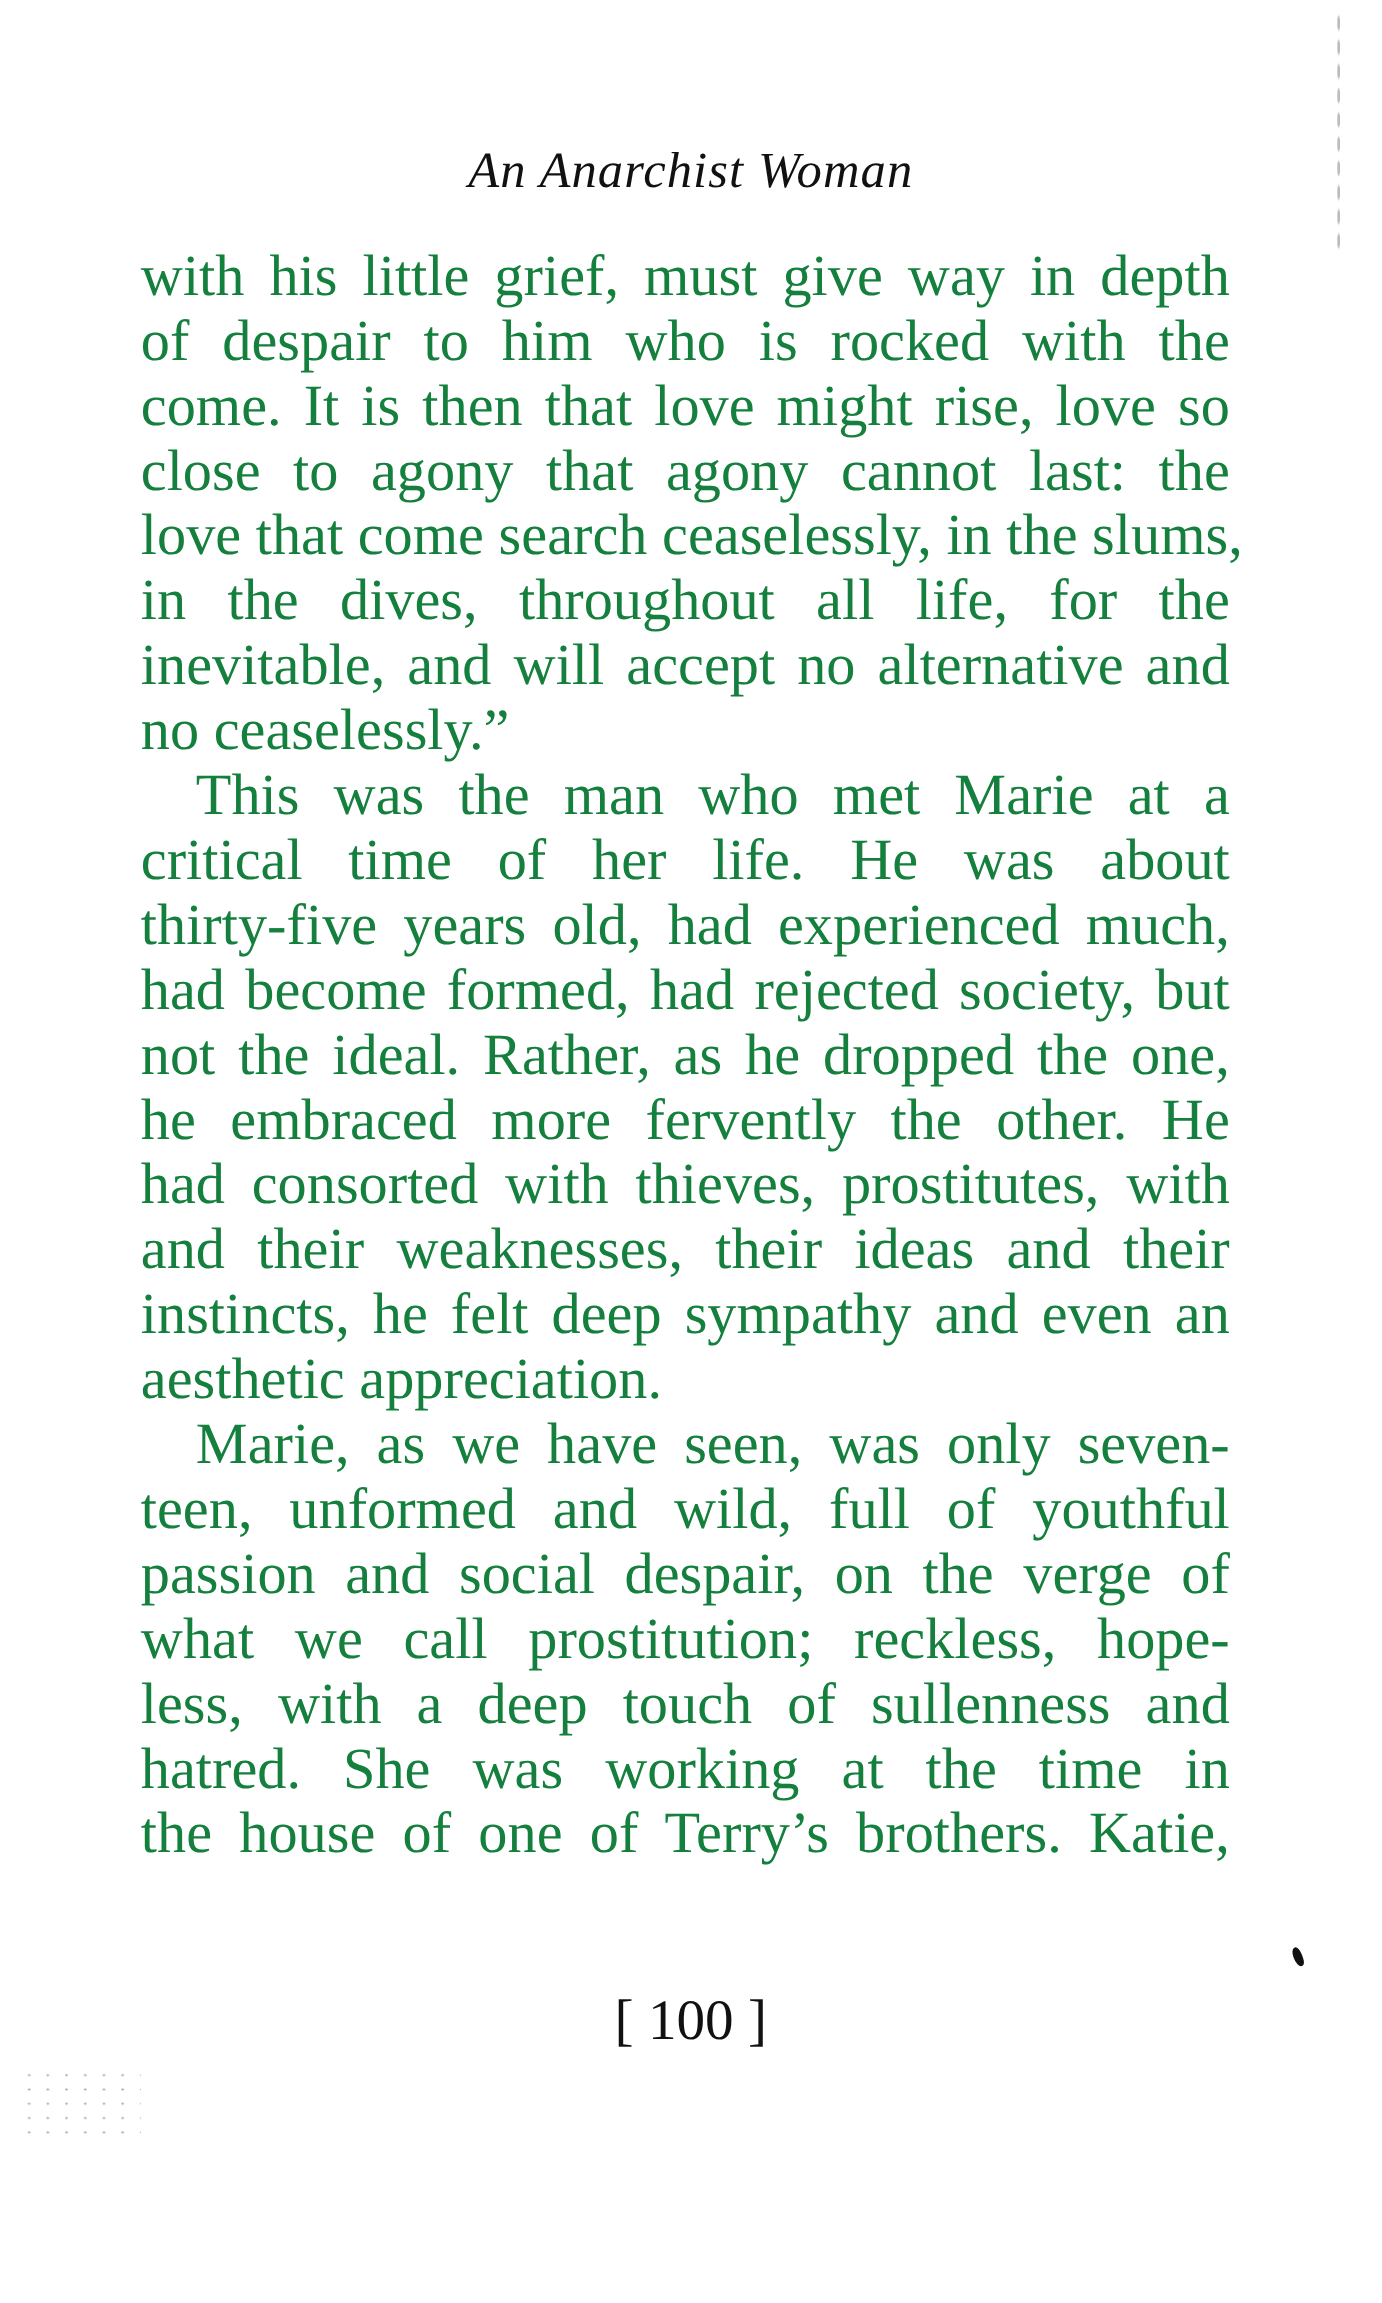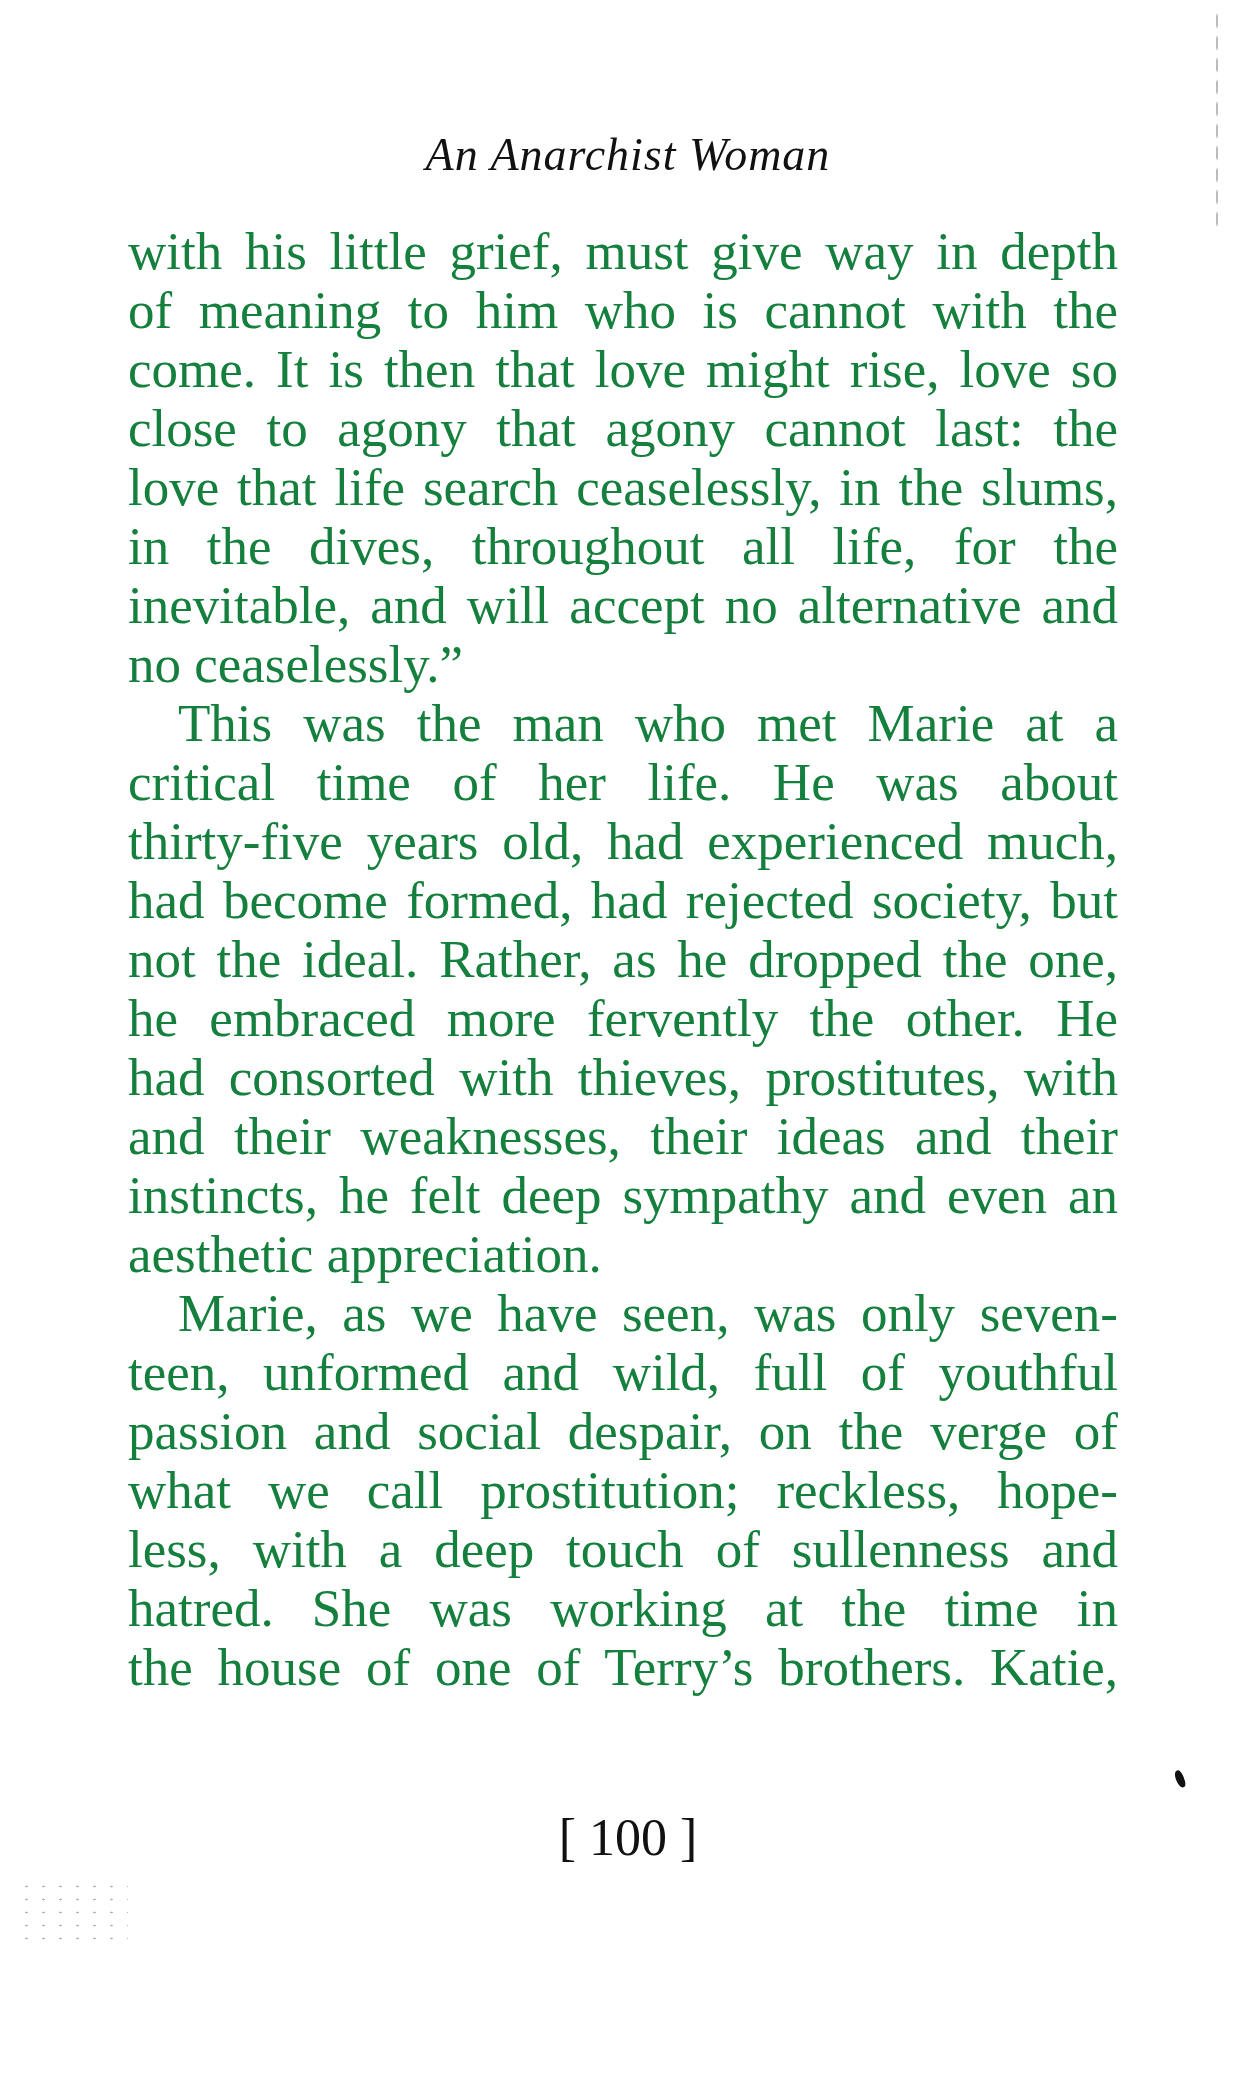--- a/index.html
+++ b/index.html
@@ -36,24 +36,24 @@
 <body>
 
 <div class="page">
   <div class="edge-specks"></div>
 
   <div class="running-head">An Anarchist Woman</div>
 
   <div class="body-text">
 
     <div class="line">with his little grief, must give way in depth</div>
-    <div class="line">of meaning to him who is cannot with the</div>
+    <div class="line">of despair to him who is rocked with the</div>
     <div class="line">come. It is then that love might rise, love so</div>
     <div class="line">close to agony that agony cannot last: the</div>
-    <div class="line">love that life search ceaselessly, in the slums,</div>
+    <div class="line">love that come search ceaselessly, in the slums,</div>
     <div class="line">in the dives, throughout all life, for the</div>
     <div class="line">inevitable, and will accept no alternative and</div>
     <div class="line last">no ceaselessly.”</div>
 
     <div class="line indent">This was the man who met Marie at a</div>
     <div class="line">critical time of her life. He was about</div>
     <div class="line">thirty-five years old, had experienced much,</div>
     <div class="line">had become formed, had rejected society, but</div>
     <div class="line">not the ideal. Rather, as he dropped the one,</div>
     <div class="line">he embraced more fervently the other. He</div>

